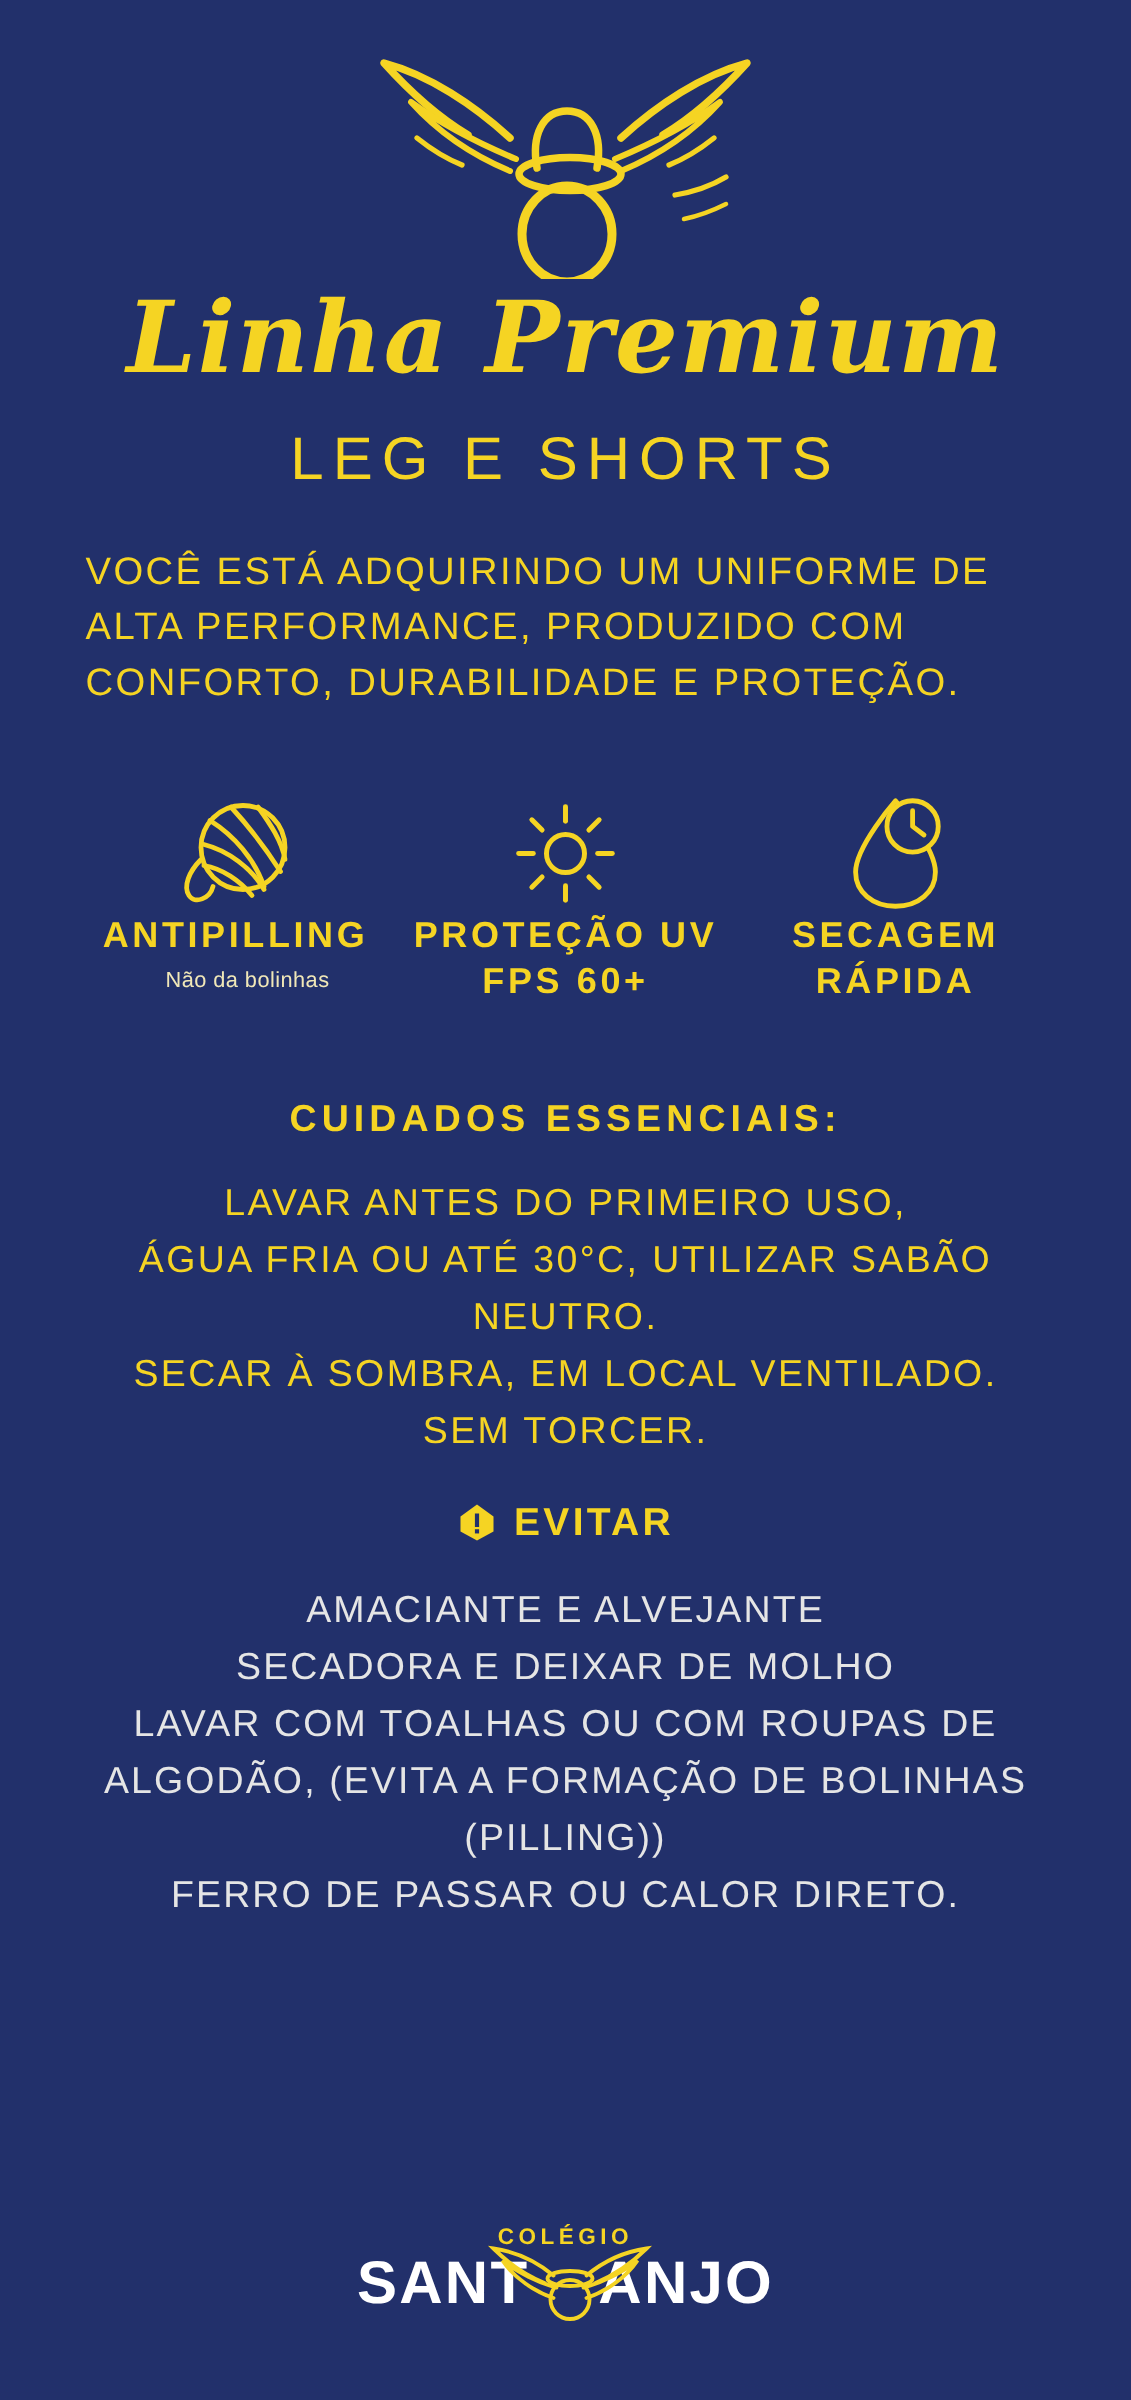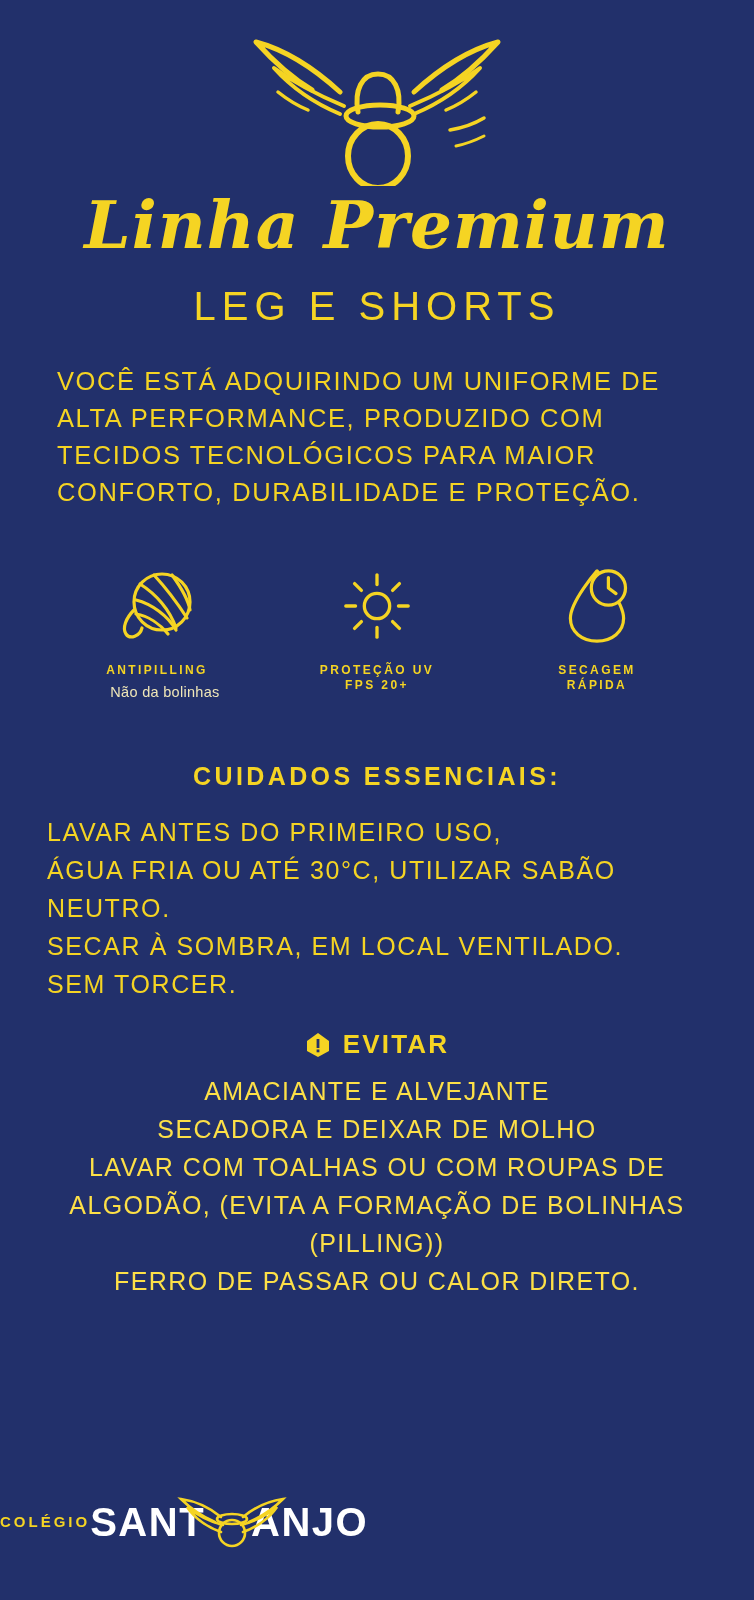--- a/index.html
+++ b/index.html
@@ -81,22 +81,22 @@
     align-items: center;
     text-align: center;
   }
   .feature-icon {
     height: 78px;
     display: flex;
     align-items: center;
     justify-content: center;
   }
   .feature-label {
-    margin-top: 18px;
-    font-size: 12px;
+    margin-top: 1px;
+    font-size: 24px;
     font-weight: 700;
     letter-spacing: 2.4px;
     line-height: 1.28;
     color: #f5d423;
   }
   .feature-note {
     margin-top: 6px;
     font-size: 14.5px;
     font-weight: 400;
     letter-spacing: 0.3px;
@@ -109,21 +109,21 @@
     margin-top: 62px;
     font-size: 25px;
     font-weight: 700;
     letter-spacing: 3.4px;
     color: #f5d423;
     text-align: center;
   }
   .care-lines {
     margin-top: 22px;
     width: 660px;
-    text-align: left;
+    text-align: center;
     font-size: 25px;
     letter-spacing: 1.6px;
     line-height: 1.52;
     color: #f5d423;
   }
 
   
   .avoid-heading {
     margin-top: 26px;
     display: flex;
@@ -134,37 +134,37 @@
     font-weight: 700;
     letter-spacing: 2.2px;
     color: #f5d423;
   }
   .warn-icon {
     display: inline-block;
     width: 26px;
     height: 26px;
   }
   .avoid-lines {
-    margin-top: 12px;
+    margin-top: 24px;
     width: 700px;
     text-align: center;
     font-size: 25px;
     letter-spacing: 1.4px;
     line-height: 1.52;
-    color: #fde047;
+    color: #e5e5e5;
   }
 
   
   .footer-brand {
     position: absolute;
     left: 0;
     right: 0;
     bottom: 58px;
     display: flex;
-    flex-direction: row;
+    flex-direction: column;
     align-items: center;
   }
   .footer-top {
     font-size: 15px;
     font-weight: 700;
     letter-spacing: 3px;
     color: #f5d423;
   }
   .footer-main {
     position: relative;
@@ -213,21 +213,20 @@
       </g>
     </svg>
   </div>
 
   <div class="script-title">Linha Premium</div>
   <div class="sub-title">LEG E SHORTS</div>
 
   <div class="intro">
     <div>VOCÊ ESTÁ ADQUIRINDO UM UNIFORME DE</div>
     <div>ALTA PERFORMANCE, PRODUZIDO COM</div>
-    <div>TECIDOS TECNOLÓGICOS PARA MAIOR</div>
     <div>CONFORTO, DURABILIDADE E PROTEÇÃO.</div>
   </div>
 
   <div class="features">
 
     <div class="feature">
       <div class="feature-icon">
         <svg viewBox="0 0 90 80" width="90" height="80" aria-hidden="true">
           <g fill="none" stroke="#f5d423" stroke-width="3.2" stroke-linecap="round">
             <circle cx="50" cy="36" r="28"></circle>
@@ -255,21 +254,21 @@
             <line x1="62" y1="40" x2="72" y2="40"></line>
             <line x1="17" y1="17" x2="24" y2="24"></line>
             <line x1="56" y1="56" x2="63" y2="63"></line>
             <line x1="63" y1="17" x2="56" y2="24"></line>
             <line x1="24" y1="56" x2="17" y2="63"></line>
           </g>
         </svg>
       </div>
       <div class="feature-label">
         <div>PROTEÇÃO UV</div>
-        <div>FPS 20+</div>
+        <div>FPS 60+</div>
       </div>
     </div>
 
     <div class="feature">
       <div class="feature-icon">
         <svg viewBox="0 0 80 86" width="76" height="82" aria-hidden="true">
           <g fill="none" stroke="#f5d423" stroke-width="3.4" stroke-linecap="round" stroke-linejoin="round">
             <path d="M40 6 C40 6 12 38 12 56 C12 70 24 80 40 80 C56 80 68 70 68 56 C68 38 40 6 40 6 Z"></path>
             <circle cx="52" cy="24" r="18" fill="#22306b"></circle>
             <path d="M52 13 L52 24 L60 30"></path>

